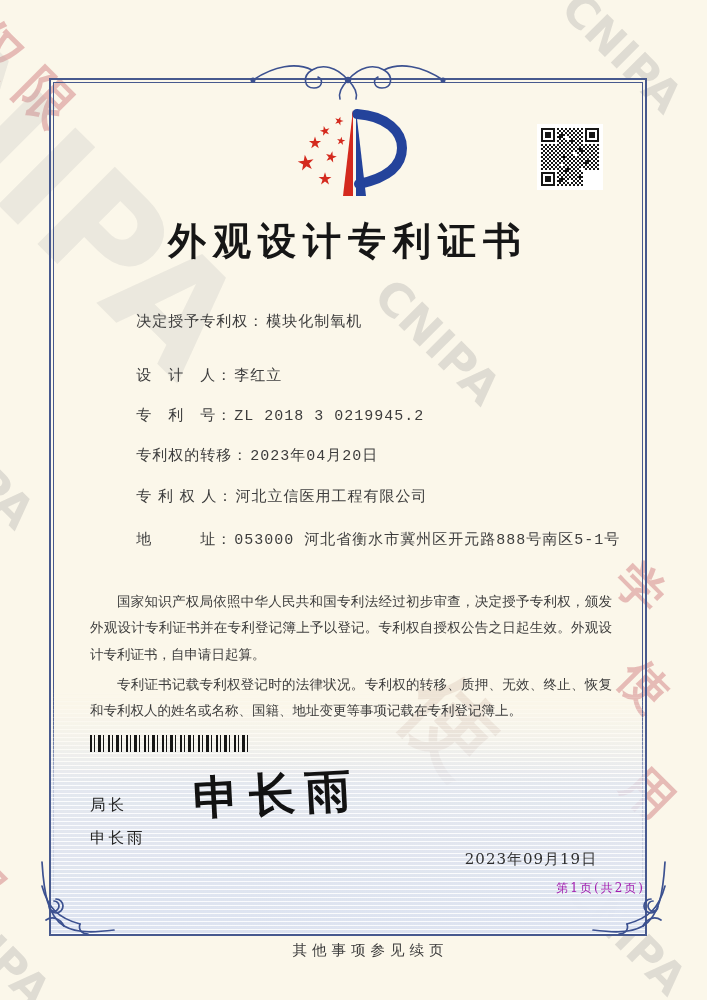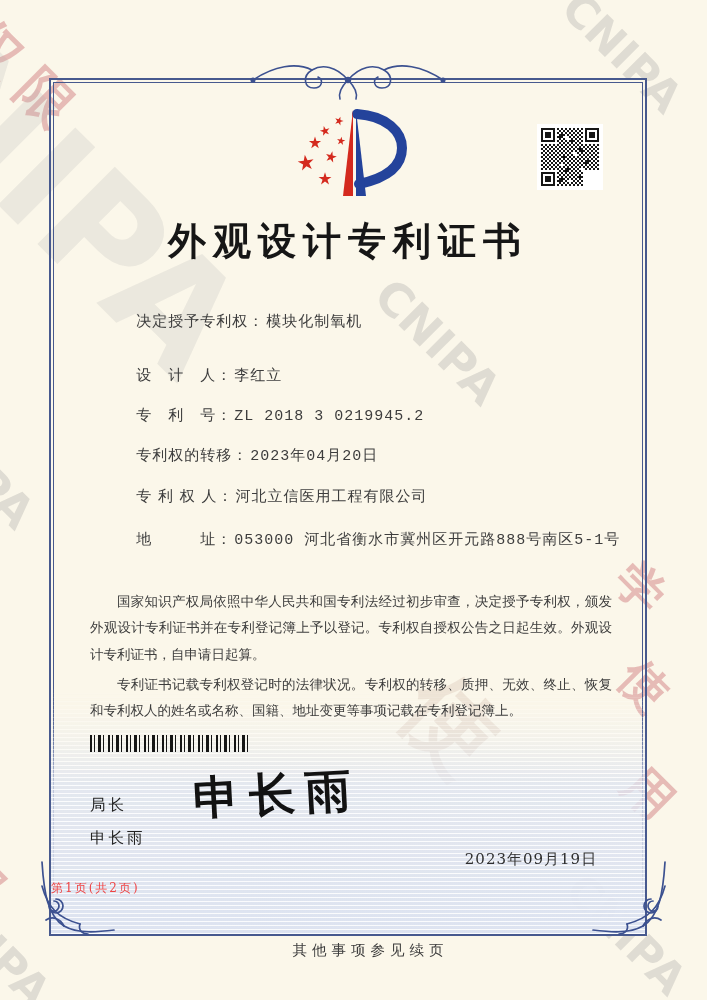--- a/index.html
+++ b/index.html
@@ -51,22 +51,22 @@
       #161616 0 2px, transparent 2px 4px,
       #161616 4px 5px, transparent 5px 8px,
       #161616 8px 11px, transparent 11px 13px,
       #161616 13px 14px, transparent 14px 18px);}
   .sig-title{position:absolute;left:39px;top:715px;font-size:15.5px;letter-spacing:3px;color:#222;}
   .sig-name{position:absolute;left:39px;top:748px;font-size:15.5px;letter-spacing:3px;color:#222;}
   .sig-script{position:absolute;left:142px;top:684px;font-size:46px;color:#121212;
               letter-spacing:10px;transform:rotate(-3deg);font-weight:600;}
   .issue-date{position:absolute;left:300px;top:770px;width:360px;text-align:center;
               font-size:15px;letter-spacing:1px;color:#2f2f2f;}
-  .page-info{position:absolute;left:0;top:800px;width:100%;text-align:left;
-             font-size:12px;color:#ef4444;letter-spacing:2px;}
+  .page-info{position:absolute;left:0;top:800px;width:100%;text-align:right;
+             font-size:12px;color:#a21caf;letter-spacing:2px;}
   .below-note{position:absolute;left:0;top:941px;width:100%;text-align:center;z-index:3;
               font-size:14.5px;letter-spacing:5px;color:#3c3c3c;margin-left:17px;}
   svg{display:block;}
 </style>
 </head>
 <body>
 
 <div class="page">
 
   <span class="wm wm-pink" style="left:2px;top:4px;font-size:54px;letter-spacing:16px;transform:rotate(45deg);">仅限</span>

